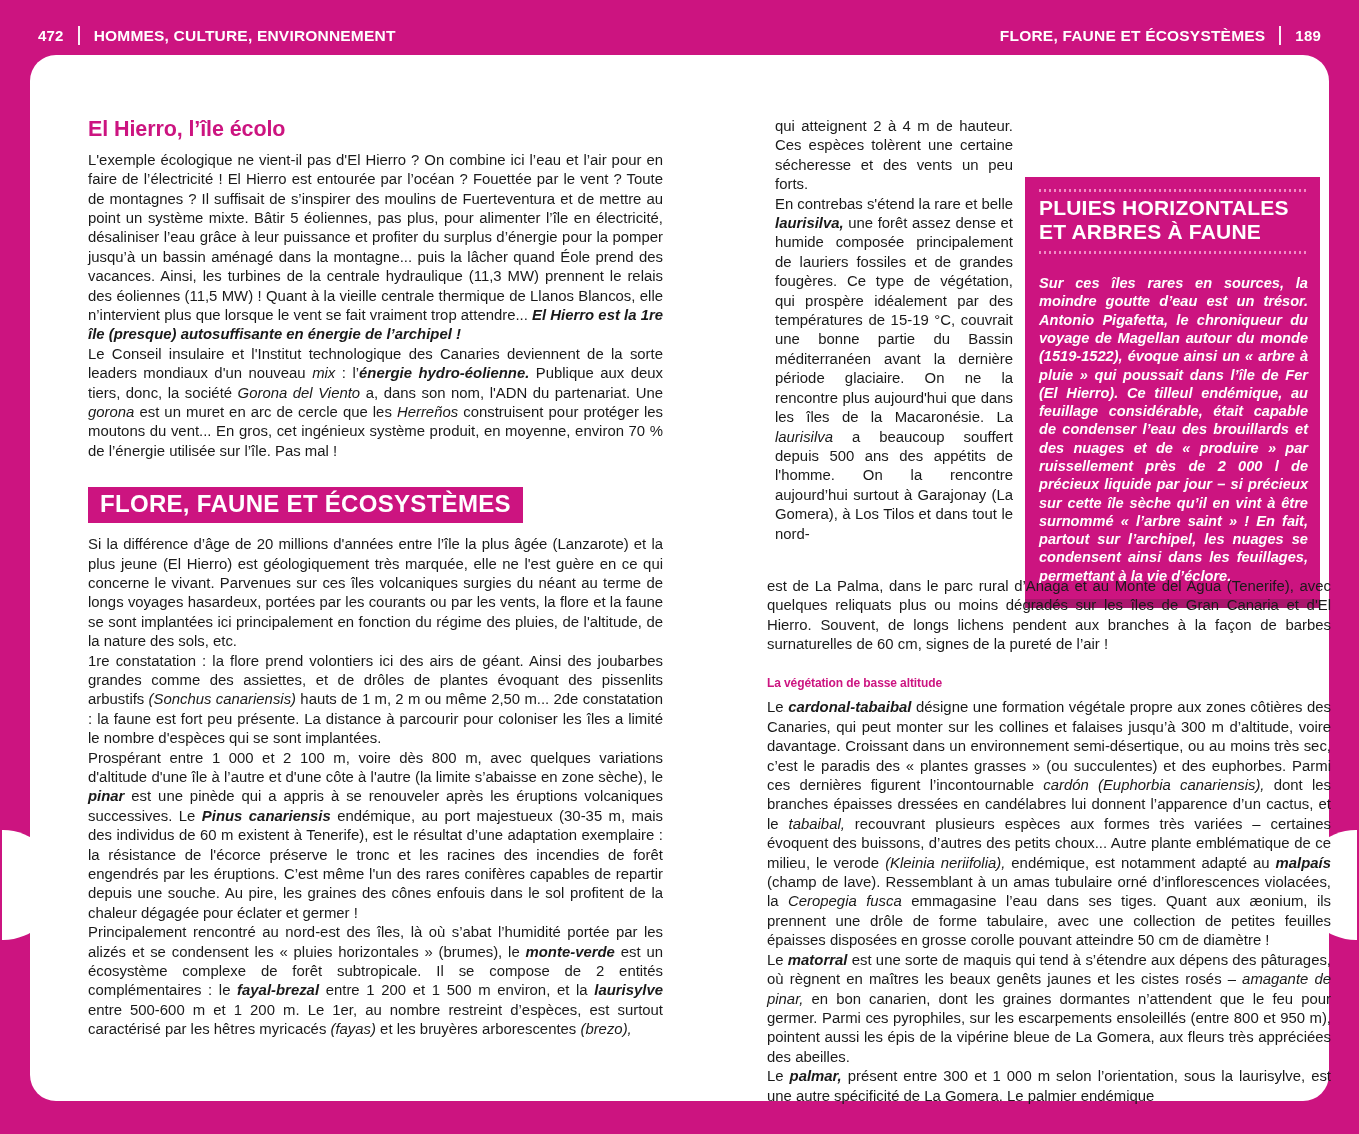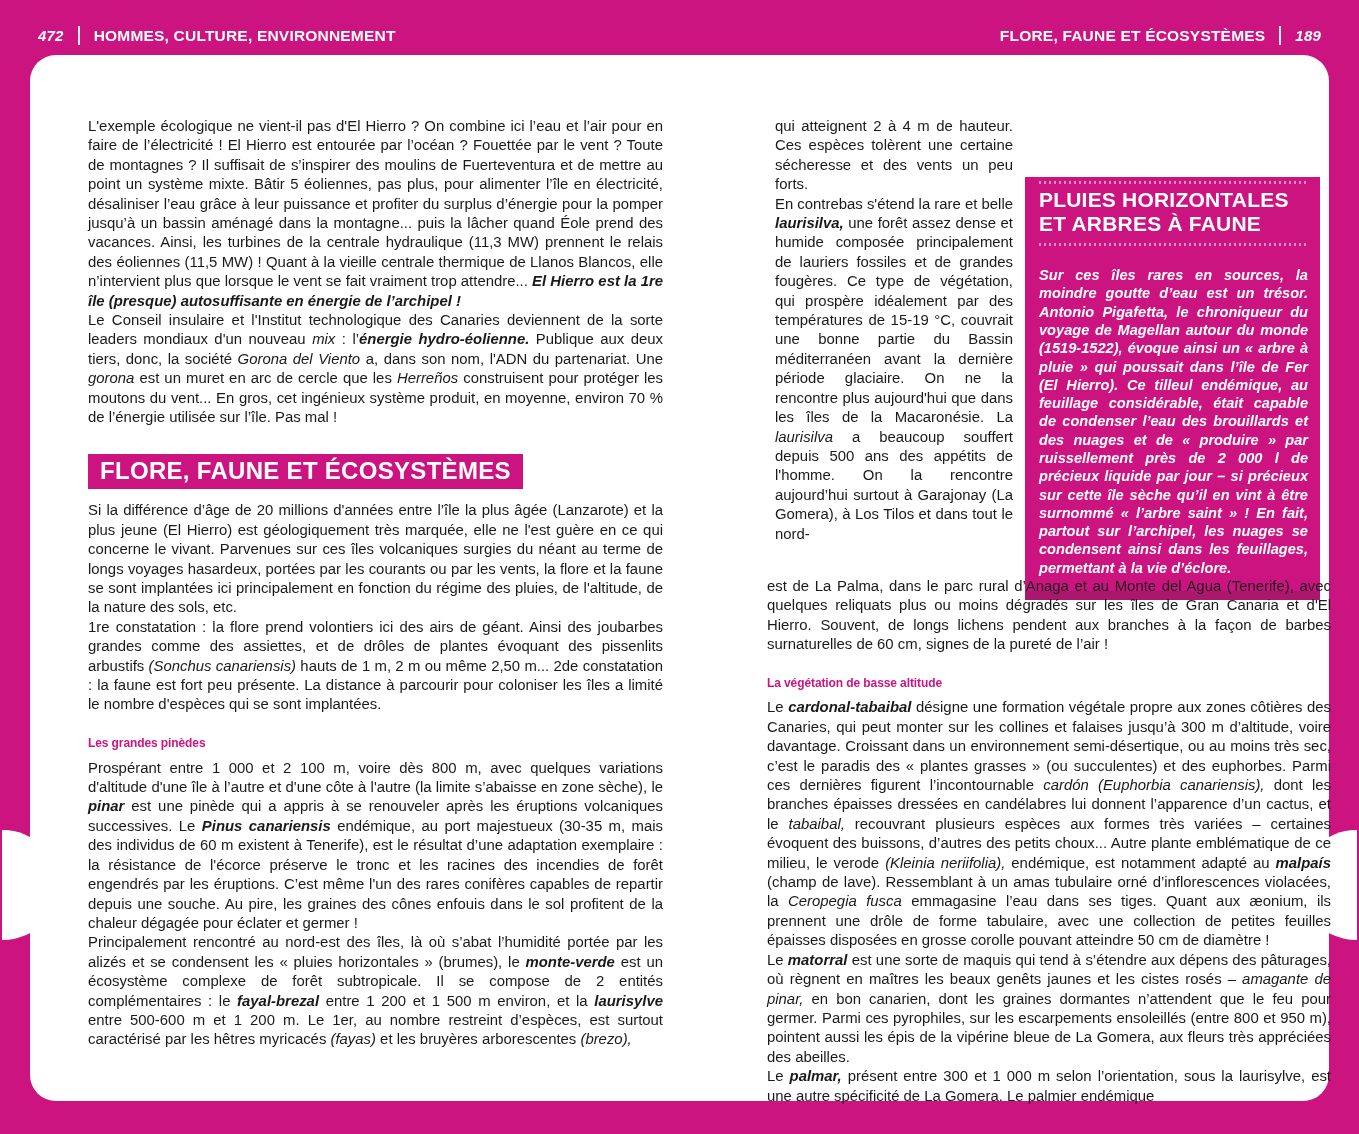--- a/index.html
+++ b/index.html
@@ -46,21 +46,21 @@
     position: absolute;
     top: 24px; left: 0; right: 0;
     height: 30px;
     color: #ffffff;
     font-size: 15.5px;
     font-weight: bold;
     letter-spacing: 0.2px;
   }
   .runhead .left  { position: absolute; left: 38px;  top: 2px; display: flex; align-items: center; gap: 14px; }
   .runhead .right { position: absolute; right: 38px; top: 2px; display: flex; align-items: center; gap: 14px; }
-  .folio { font-size: 15px; font-weight: bold; font-style: italic; }
+  .folio { font-size: 15px; font-weight: bold; }
   .rule {
     display: inline-block;
     width: 2px; height: 19px;
     background: #ffffff;
     opacity: 0.92;
   }
 
   
   .cols {
     position: absolute;
@@ -121,21 +121,21 @@
   }
 
   
   .sidebox {
     position: absolute;
     left: 937px; top: 60px;
     width: 295px;
     background: #cc1480;
     padding: 0;
   }
-  .sidebox-inner { padding: 4px 12px 14px 14px; }
+  .sidebox-inner { padding: 12px 12px 14px 14px; }
   .sidebox .dotted {
     height: 3px;
     background-image: repeating-linear-gradient(to right,
       #f08cc4 0px, #f08cc4 2px, #cc1480 2px, #cc1480 5px);
     margin: 0 0 0 0;
   }
   .sidebox h4 {
     color: #ffffff;
     font-size: 21px;
     font-weight: bold;
@@ -177,32 +177,32 @@
     </div>
   </div>
 
   <div class="paper">
     <div class="notch left"></div>
     <div class="notch right"></div>
 
     <div class="cols">
 
       <div class="col col-left">
+        <h2 class="headline">El Hierro, l’île écolo</h2>
 
         <p class="para"><span>L'exemple écologique ne vient-il pas d'El Hierro ? On combine ici l’eau et l’air pour en faire de l’électricité ! El Hierro est entourée par l’océan ? Fouettée par le vent ? Toute de montagnes ? Il suffisait de s’inspirer des moulins de Fuerteventura et de mettre au point un système mixte. Bâtir 5 éoliennes, pas plus, pour alimenter l’île en électricité, désaliniser l’eau grâce à leur puissance et profiter du surplus d’énergie pour la pomper jusqu’à un bassin aménagé dans la montagne... puis la lâcher quand Éole prend des vacances. Ainsi, les turbines de la centrale hydraulique (11,3 MW) prennent le relais des éoliennes (11,5 MW) ! Quant à la vieille centrale thermique de Llanos Blancos, elle n’intervient plus que lorsque le vent se fait vraiment trop attendre... </span><span class="bi">El Hierro est la 1re île (presque) autosuffisante en énergie de l’archipel !</span></p>
 
         <p class="para"><span>Le Conseil insulaire et l'Institut technologique des Canaries deviennent de la sorte leaders mondiaux d'un nouveau </span><span class="i">mix</span><span> : l’</span><span class="bi">énergie hydro-éolienne.</span><span> Publique aux deux tiers, donc, la société </span><span class="i">Gorona del Viento</span><span> a, dans son nom, l'ADN du partenariat. Une </span><span class="i">gorona</span><span> est un muret en arc de cercle que les </span><span class="i">Herreños</span><span> construisent pour protéger les moutons du vent... En gros, cet ingénieux système produit, en moyenne, environ 70 % de l’énergie utilisée sur l’île. Pas mal !</span></p>
 
         <div class="banner">FLORE, FAUNE ET ÉCOSYSTÈMES</div>
 
         <p class="para">Si la différence d’âge de 20 millions d'années entre l’île la plus âgée (Lanzarote) et la plus jeune (El Hierro) est géologiquement très marquée, elle ne l'est guère en ce qui concerne le vivant. Parvenues sur ces îles volcaniques surgies du néant au terme de longs voyages hasardeux, portées par les courants ou par les vents, la flore et la faune se sont implantées ici principalement en fonction du régime des pluies, de l'altitude, de la nature des sols, etc.</p>
 
         <p class="para"><span>1re constatation : la flore prend volontiers ici des airs de géant. Ainsi des joubarbes grandes comme des assiettes, et de drôles de plantes évoquant des pissenlits arbustifs </span><span class="i">(Sonchus canariensis)</span><span> hauts de 1 m, 2 m ou même 2,50 m... 2de constatation : la faune est fort peu présente. La distance à parcourir pour coloniser les îles a limité le nombre d'espèces qui se sont implantées.</span></p>
 
-        <h3 class="sub">Les grandes pinèdes</h3>
 
         <p class="para"><span>Prospérant entre 1 000 et 2 100 m, voire dès 800 m, avec quelques variations d'altitude d'une île à l’autre et d'une côte à l'autre (la limite s’abaisse en zone sèche), le </span><span class="bi">pinar</span><span> est une pinède qui a appris à se renouveler après les éruptions volcaniques successives. Le </span><span class="bi">Pinus canariensis</span><span> endémique, au port majestueux (30-35 m, mais des individus de 60 m existent à Tenerife), est le résultat d’une adaptation exemplaire : la résistance de l'écorce préserve le tronc et les racines des incendies de forêt engendrés par les éruptions. C’est même l'un des rares conifères capables de repartir depuis une souche. Au pire, les graines des cônes enfouis dans le sol profitent de la chaleur dégagée pour éclater et germer !</span></p>
 
 
         <p class="para"><span>Principalement rencontré au nord-est des îles, là où s’abat l’humidité portée par les alizés et se condensent les « pluies horizontales » (brumes), le </span><span class="bi">monte-verde</span><span> est un écosystème complexe de forêt subtropicale. Il se compose de 2 entités complémentaires : le </span><span class="bi">fayal-brezal</span><span> entre 1 200 et 1 500 m environ, et la </span><span class="bi">laurisylve</span><span> entre 500-600 m et 1 200 m. Le 1er, au nombre restreint d’espèces, est surtout caractérisé par les hêtres myricacés </span><span class="i">(fayas)</span><span> et les bruyères arborescentes </span><span class="i">(brezo),</span></p>
       </div>
 
       <div class="col col-mid">
         <p class="para">qui atteignent 2 à 4 m de hauteur. Ces espèces tolèrent une certaine sécheresse et des vents un peu forts.</p>
         <p class="para"><span>En contrebas s'étend la rare et belle </span><span class="bi">laurisilva,</span><span> une forêt assez dense et humide composée principalement de lauriers fossiles et de grandes fougères. Ce type de végétation, qui prospère idéalement par des températures de 15-19 °C, couvrait une bonne partie du Bassin méditerranéen avant la dernière période glaciaire. On ne la rencontre plus aujourd'hui que dans les îles de la Macaronésie. La </span><span class="i">laurisilva</span><span> a beaucoup souffert depuis 500 ans des appétits de l'homme. On la rencontre aujourd’hui surtout à Garajonay (La Gomera), à Los Tilos et dans tout le nord-</span></p>

